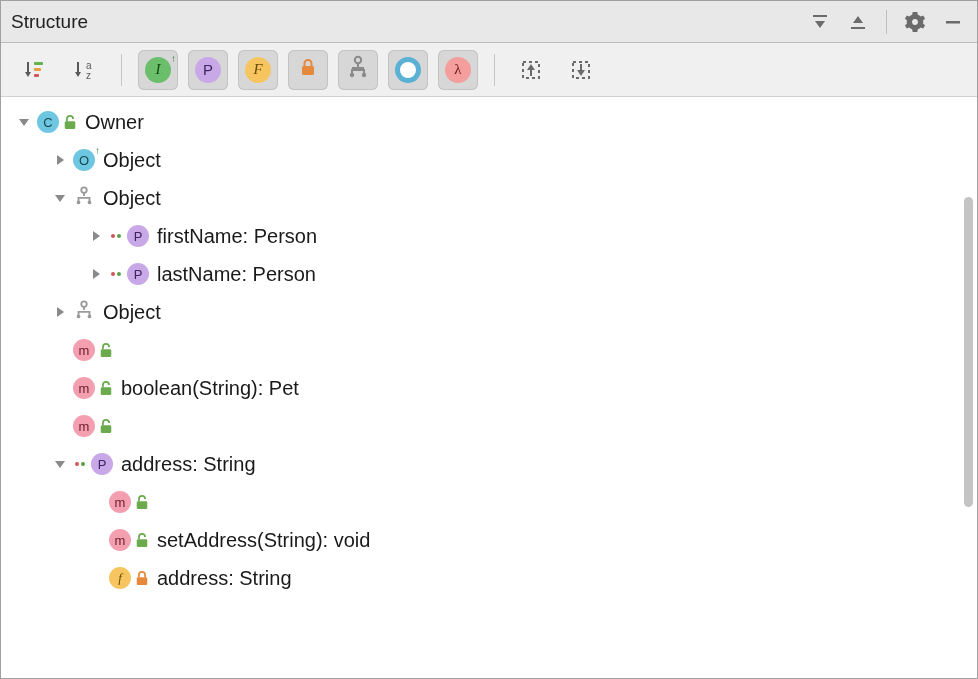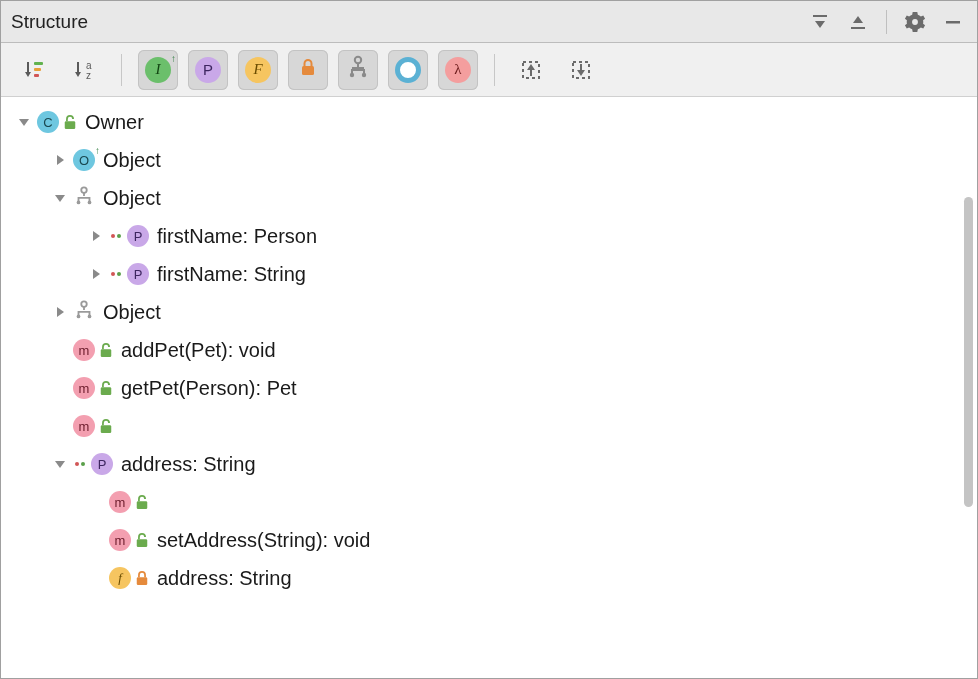--- a/index.html
+++ b/index.html
@@ -308,21 +308,21 @@
               <polygon points="3,1 10,6 3,11" fill="#8a8a8a"></polygon>
             </svg>
           </span>
           <span class="node-icons">
             <span class="gutter">
               <span class="gd" style="background:#d15656"></span>
               <span class="gd" style="background:#5aa04a"></span>
             </span>
             <span class="dot p">P</span>
           </span>
-          <span>firstName: String</span>
+          <span>lastName: Person</span>
         </div>
         <div class="row">
           <span class="indent" style="width: 46px;"></span>
           <span class="arrow">
             <svg width="12" height="12" viewBox="0 0 12 12">
               <polygon points="3,1 10,6 3,11" fill="#8a8a8a"></polygon>
             </svg>
           </span>
           <span class="node-icons">
             <span><svg width="22" height="22" viewBox="0 0 24 24">
@@ -344,39 +344,38 @@
           </span>
           <span class="node-icons">
             <span class="dot m">m</span>
             <span class="lock">
               <svg width="16" height="18" viewBox="0 0 16 18">
     <rect x="2" y="8" width="12" height="9" rx="1.5" fill="#6bab4e"></rect>
     <path d="M4.5 8 V5.5 a3.5 3.5 0 0 1 7 0 V4" fill="none" stroke="#6bab4e" stroke-width="2"></path>
   </svg>
             </span>
           </span>
-          <span>addPet(Pet): void</span>
         </div>
         <div class="row">
           <span class="indent" style="width: 46px;"></span>
           <span class="arrow placeholder">
             <svg width="12" height="12" viewBox="0 0 12 12">
               <polygon points="3,1 10,6 3,11" fill="#8a8a8a"></polygon>
             </svg>
           </span>
           <span class="node-icons">
             <span class="dot m">m</span>
             <span class="lock">
               <svg width="16" height="18" viewBox="0 0 16 18">
     <rect x="2" y="8" width="12" height="9" rx="1.5" fill="#6bab4e"></rect>
     <path d="M4.5 8 V5.5 a3.5 3.5 0 0 1 7 0 V4" fill="none" stroke="#6bab4e" stroke-width="2"></path>
   </svg>
             </span>
           </span>
-          <span>getPet(Person): Pet</span>
+          <span>boolean(String): Pet</span>
         </div>
         <div class="row">
           <span class="indent" style="width: 46px;"></span>
           <span class="arrow placeholder">
             <svg width="12" height="12" viewBox="0 0 12 12">
               <polygon points="3,1 10,6 3,11" fill="#8a8a8a"></polygon>
             </svg>
           </span>
           <span class="node-icons">
             <span class="dot m">m</span>

